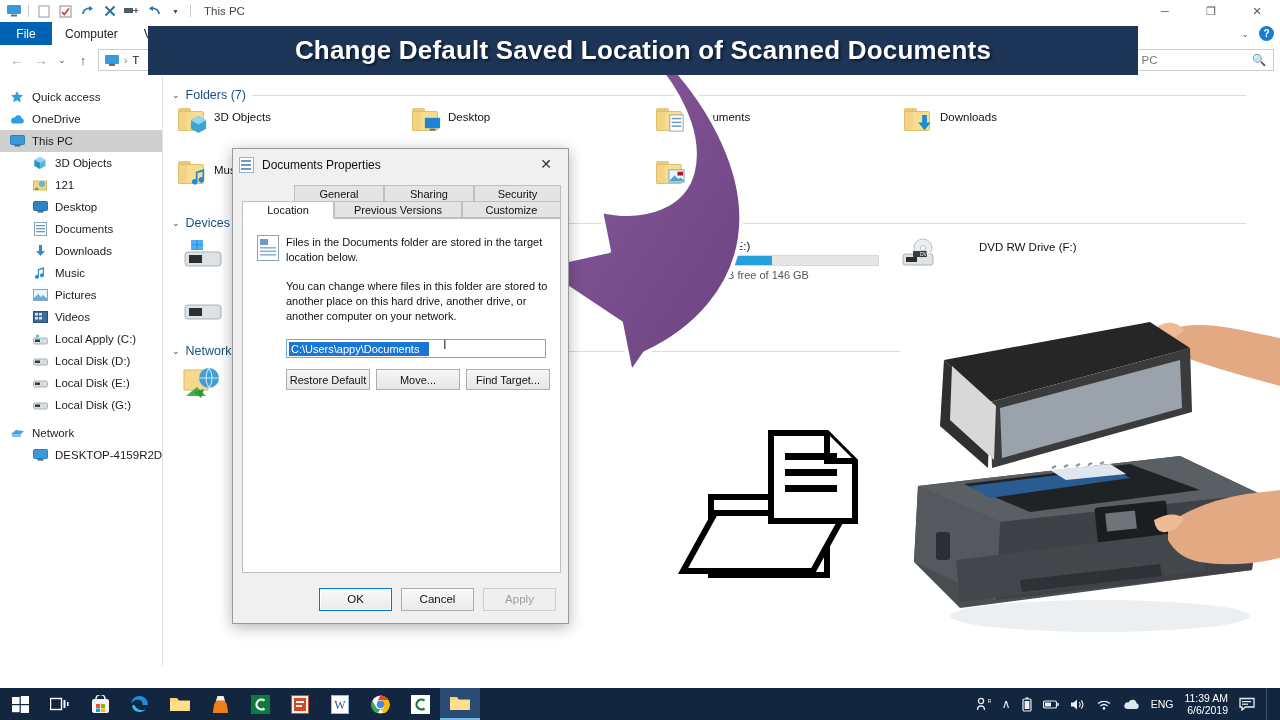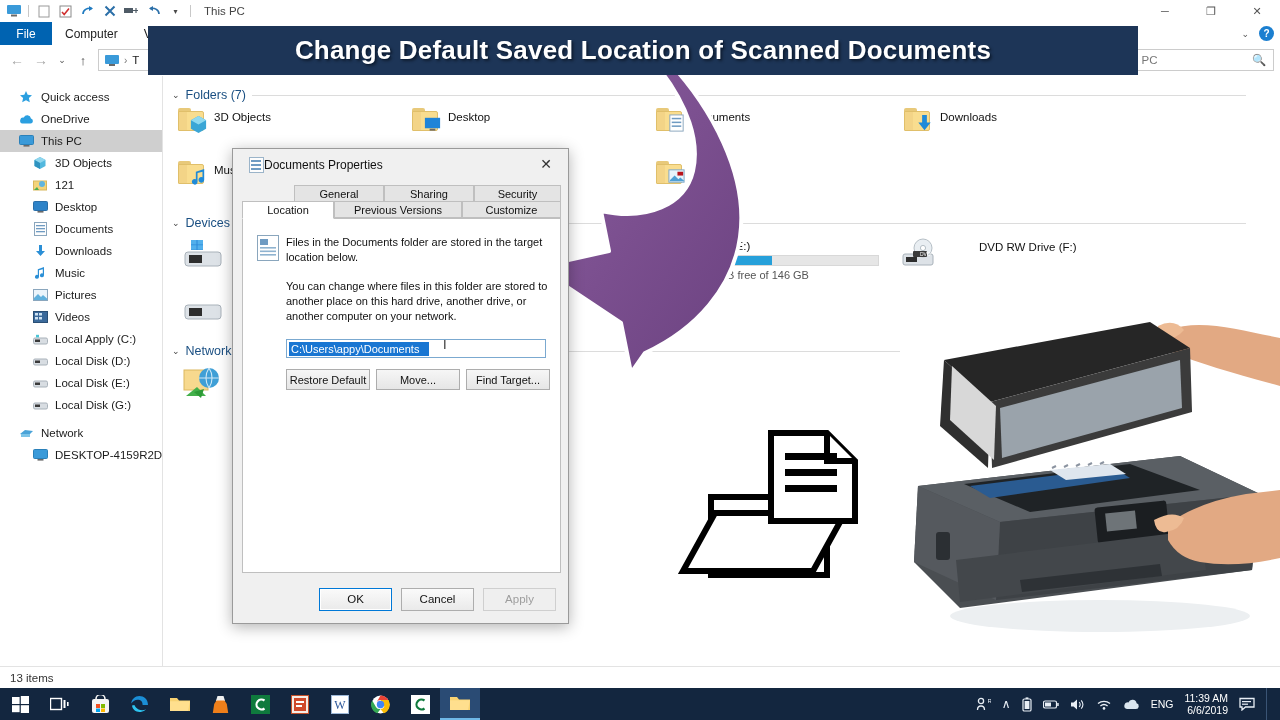--- a/index.html
+++ b/index.html
@@ -38,21 +38,21 @@
   .navbtn.small { font-size:9px; color:#555; width:16px; }
   .addrbox { flex:1; height:22px; border:1px solid #ccc; background:#fff; display:flex; align-items:center; padding:0 6px; gap:5px; font-size:11.5px; color:#222; margin-left:2px; }
   .pcicon-sm { width:14px; height:11px; position:relative; }
   .pcicon-sm:before { content:''; position:absolute; left:0; top:0; width:14px; height:9px; background:#3a9ad9; border-radius:1px; }
   .pcicon-sm:after { content:''; position:absolute; left:4px; top:9px; width:6px; height:2px; background:#6a6a6a; }
   .crumbsep { color:#777; font-size:10px; }
   .searchbox { width:150px; height:22px; border:1px solid #ccc; border-left:none; background:#fff; display:flex; align-items:center; justify-content:space-between; padding:0 6px; font-size:11.5px; color:#777; }
 
   
   .navpane { position:absolute; left:0; top:76px; width:163px; height:590px; background:#fff; border-right:1px solid #e3e3e3; padding-top:10px; }
-  .navitem { height:22px; display:flex; align-items:center; font-size:11.5px; color:#1b1b1b; padding-left:18px; gap:7px; white-space:nowrap; }
+  .navitem { height:22px; display:flex; align-items:center; font-size:11.5px; color:#1b1b1b; padding-left:9px; gap:7px; white-space:nowrap; }
   .navitem.lvl2 { padding-left:32px; }
   .navitem.sel { background:#cfcfcf; }
   .navicon { width:16px; height:16px; display:inline-flex; align-items:center; justify-content:center; flex:0 0 16px; }
 
   .content { position:absolute; left:164px; top:76px; width:1116px; height:590px; background:#fff; overflow:hidden; }
   .group-head { display:flex; align-items:center; gap:6px; font-size:12.5px; color:#1a4f82; padding-left:8px; }
   .group-head .gchev { font-size:9px; color:#444; }
   .group-line { flex:1; height:1px; background:#dcdcdc; margin-right:18px; }
 
   .tile { position:absolute; display:flex; align-items:flex-start; gap:8px; }
@@ -80,21 +80,21 @@
   #arrow { position:absolute; left:535px; top:55px; width:270px; height:325px; z-index:30; pointer-events:none; }
 
   
   #lineart { position:absolute; left:655px; top:425px; width:215px; height:170px; z-index:5; }
 
   
   #scanner { position:absolute; left:900px; top:308px; width:380px; height:355px; z-index:6; overflow:hidden; background:#fff; }
 
   
   #dlg { position:absolute; left:232px; top:148px; width:337px; height:476px; background:#f0f0f0; border:1px solid #9a9a9a; box-shadow:0 3px 14px rgba(0,0,0,.30); z-index:60; }
-  .dlg-title { height:32px; display:flex; align-items:center; padding-left:16px; gap:0; background:#f0f0f0; }
+  .dlg-title { height:32px; display:flex; align-items:center; padding-left:6px; gap:8px; background:#f0f0f0; }
   .dlg-title-text { font-size:12px; color:#111; }
   .dlg-close { position:absolute; right:0; top:0; width:44px; height:30px; display:flex; align-items:center; justify-content:center; font-size:14px; color:#333; }
   .doc-ico { width:15px; height:16px; position:relative; }
   .doc-ico:before { content:''; position:absolute; inset:0; background:#fdfdfd; border:1px solid #9bb4c9; }
   .doc-ico:after { content:''; position:absolute; left:2px; top:3px; width:10px; height:2px; background:#6f9bc2; box-shadow:0 4px 0 #6f9bc2, 0 8px 0 #6f9bc2; }
 
   .tabstrip { position:absolute; left:9px; top:36px; width:319px; height:22px; }
   .tb { position:absolute; height:17px; background:#e4e4e4; border:1px solid #bfbfbf; font-size:11px; color:#111; display:flex; align-items:center; justify-content:center; }
   .tb.active { background:#fff; border-bottom:1px solid #fff; z-index:3; height:18px; }
 
@@ -511,23 +511,20 @@
             <circle cx="27" cy="12" r="10" fill="#3f9fd6"></circle>
             <path d="M17 12h20M27 2a18 18 0 0 1 0 20M27 2a18 18 0 0 0 0 20" stroke="#cfe8f6" stroke-width="1.1" fill="none"></path>
             <path d="M4 30l11-9 9 9z" fill="#43b04a"></path>
             <path d="M12 26l10-3-3 9z" fill="#2e9a36"></path>
           </svg>
       </span>
     </div>
 
   </div>
 
-  <div class="statusbar">
-    <span>13 items</span>
-  </div>
 </div>
 
 <div id="lineart">
   <svg width="215" height="170" viewBox="0 0 215 170">
     <g fill="none" stroke="#000" stroke-width="6">
       <path d="M56 72 h60 l16-16 h40 V150 H56 Z"></path>
       <path d="M60 88 h130 l-32 58 H28 Z" fill="#fff"></path>
     </g>
     <g>
       <path d="M116 8 h56 l28 28 v60 h-84 Z" fill="#fff" stroke="#000" stroke-width="6"></path>

